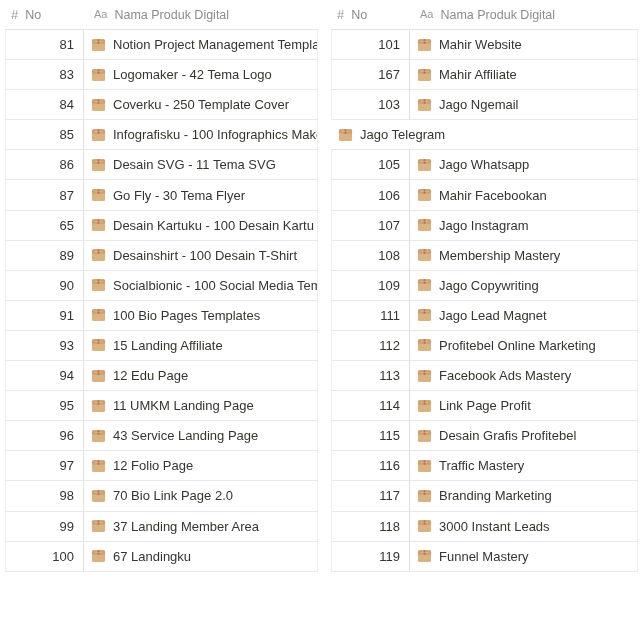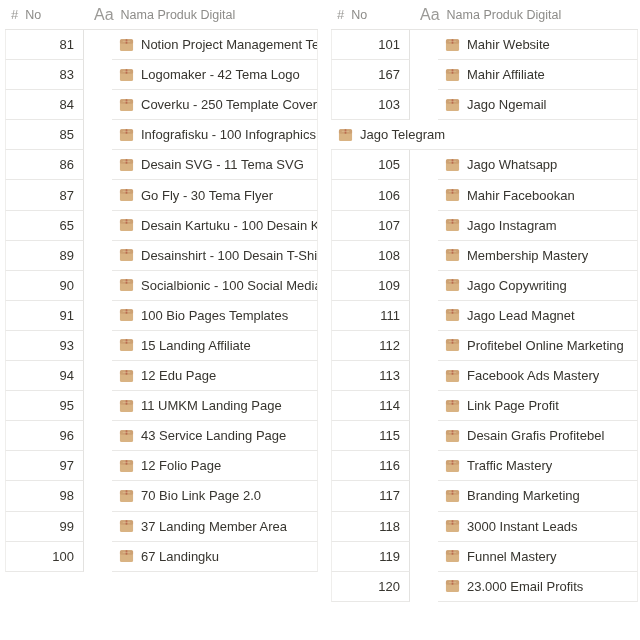--- a/index.html
+++ b/index.html
@@ -10,24 +10,24 @@
   }
   .page{display:flex;gap:13px;padding-left:5px;box-sizing:border-box;width:640px;}
   .table{flex:0 0 313px;max-width:313px;}
   .table:last-child{flex:0 0 307px;max-width:307px;}
 
   .thead{display:flex;align-items:center;height:29px;border-bottom:1px solid #e6e5e3;
     color:#8d8c89;font-size:12.5px;}
   .th{display:flex;align-items:center;gap:7px;box-sizing:border-box;height:100%;}
   .th-no{width:79px;padding-left:6px;}
   .th-name{flex:1;padding-left:10px;overflow:hidden;white-space:nowrap;}
-  .h-icon{color:#9b9a97;font-size:16px;line-height:1;}
+  .h-icon{color:#9b9a97;font-size:11px;line-height:1;}
   .h-icon.hash{font-size:13px;}
 
-  .row{display:flex;height:30.1px;gap:28px;}
+  .row{display:flex;height:30.1px;}
   .cell{display:flex;align-items:center;box-sizing:border-box;height:100%;
     border-bottom:1px solid #e9e8e6;font-size:13px;}
   .cell-no{width:79px;justify-content:flex-end;padding-right:9px;
     border-left:1px solid #efeeec;border-right:1px solid #e3e2e0;color:#37352f;}
   .cell-name{flex:1;padding-left:7px;gap:7px;overflow:hidden;white-space:nowrap;
     border-right:1px solid #efeeec;color:#37352f;}
   .pkg{width:15px;height:15px;flex:0 0 15px;display:inline-block;margin-top:-1px;}
   .name-text{overflow:hidden;white-space:nowrap;}
 </style>
 </head>
@@ -666,32 +666,16 @@
           <rect x="1" y="2.5" width="14" height="12.5" rx="1.6" fill="#d9b383"></rect>
           <rect x="1" y="2.5" width="14" height="4.6" rx="1.6" fill="#cda173"></rect>
           <rect x="7.1" y="2.5" width="1.8" height="4.6" fill="#b96a4e"></rect>
           <rect x="4" y="4.1" width="8" height="1" fill="#e7caa0" opacity="0.55"></rect>
         </svg>
       </span>
       <span class="name-text">Funnel Mastery</span>
     </div>
   </div>
 
-  <div class="row">
-    <div class="cell cell-no">
-      <span>120</span>
-    </div>
-    <div class="cell cell-name">
-      <span class="pkg">
-        <svg width="15" height="15" viewBox="0 0 16 16" aria-hidden="true">
-          <rect x="1" y="2.5" width="14" height="12.5" rx="1.6" fill="#d9b383"></rect>
-          <rect x="1" y="2.5" width="14" height="4.6" rx="1.6" fill="#cda173"></rect>
-          <rect x="7.1" y="2.5" width="1.8" height="4.6" fill="#b96a4e"></rect>
-          <rect x="4" y="4.1" width="8" height="1" fill="#e7caa0" opacity="0.55"></rect>
-        </svg>
-      </span>
-      <span class="name-text">23.000 Email Profits</span>
-    </div>
-  </div>
 </div>
   </section>
 
 </main>
 
 </body></html>

